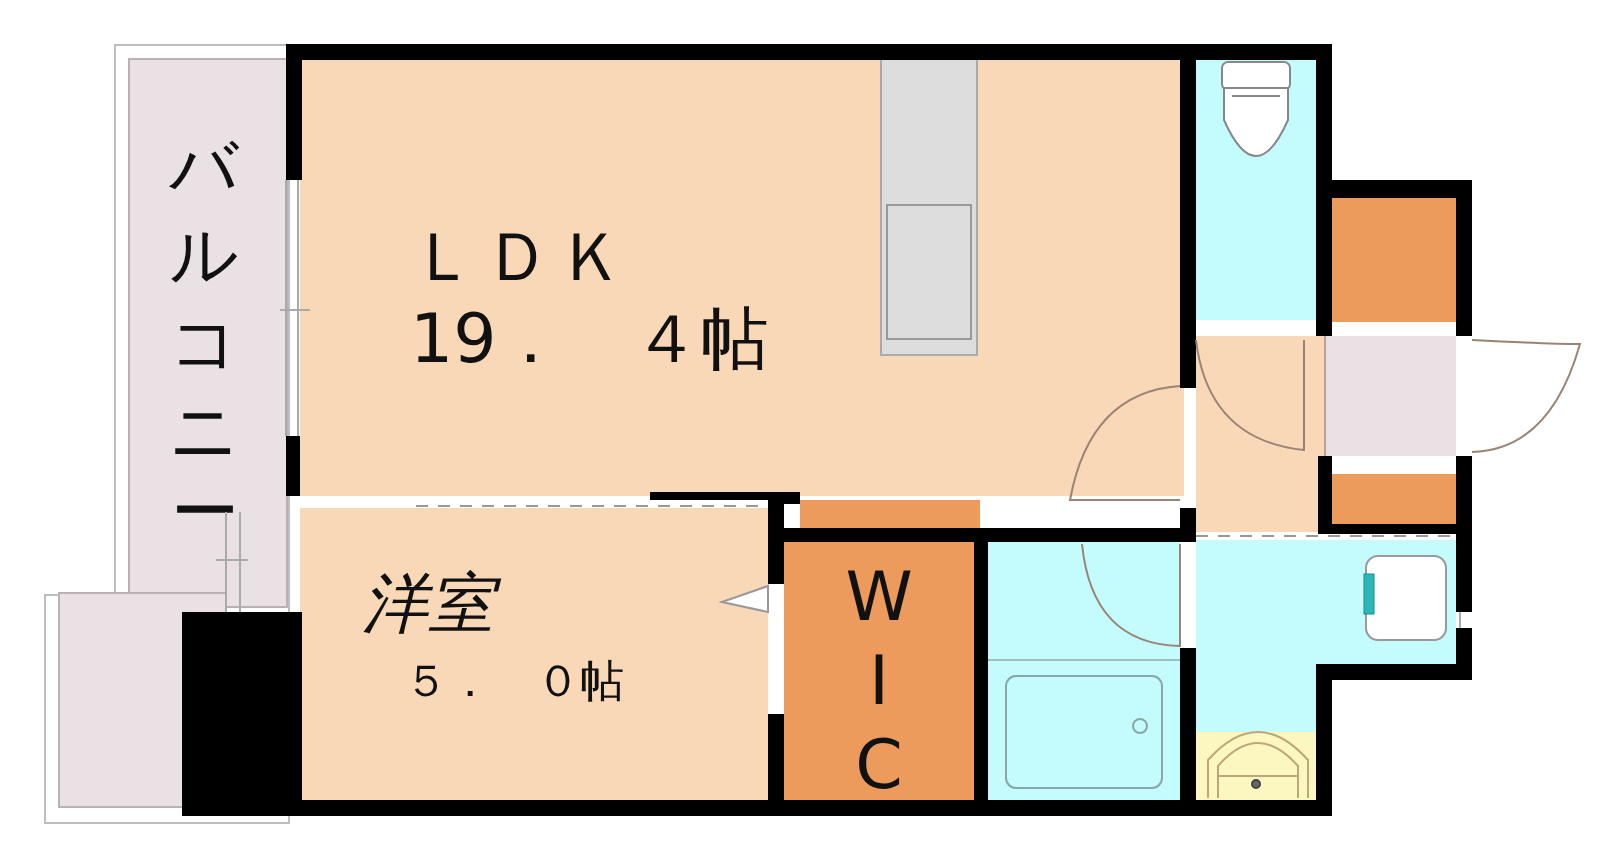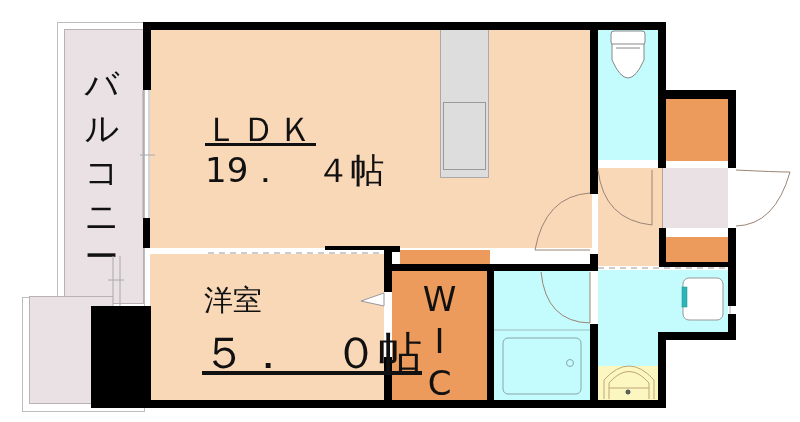--- a/index.html
+++ b/index.html
@@ -110,23 +110,23 @@
     <line x1="143" y1="90" x2="143" y2="218"></line>
     <line x1="149" y1="90" x2="149" y2="218"></line>
     <line x1="140" y1="155" x2="155" y2="155"></line>
     <line x1="113" y1="256" x2="113" y2="306"></line>
     <line x1="120" y1="256" x2="120" y2="306"></line>
     <line x1="108" y1="280" x2="124" y2="280"></line>
     <line x1="730" y1="306" x2="730" y2="314"></line>
   </g>
 </svg>
 
-<div class="label" style="left:205px;top:112px;font-size:34px;letter-spacing:3px;text-decoration:underline;">ＬＤＫ</div>
+<div class="label" style="left:205px;top:112px;font-size:34px;letter-spacing:3px;">ＬＤＫ</div>
 <div class="label" style="left:205px;top:153px;font-size:34px;">19．　４帖</div>
 
-<div class="label" style="left:204px;top:285px;font-size:29px;">洋室</div>
-<div class="label" style="left:202px;top:330px;font-size:44px;text-decoration:underline;">５．　０帖</div>
+<div class="label" style="left:181px;top:285px;font-size:33px;font-style:italic;">洋室</div>
+<div class="label" style="left:202px;top:330px;font-size:22px;">５．　０帖</div>
 
 <div class="abs" style="left:392px;top:278px;width:95px;display:flex;flex-direction:column;align-items:center;">
   <span class="label" style="position:static;font-size:34px;line-height:42px;">W</span>
   <span class="label" style="position:static;font-size:34px;line-height:42px;">I</span>
   <span class="label" style="position:static;font-size:34px;line-height:42px;">C</span>
 </div>
 
 </body></html>

